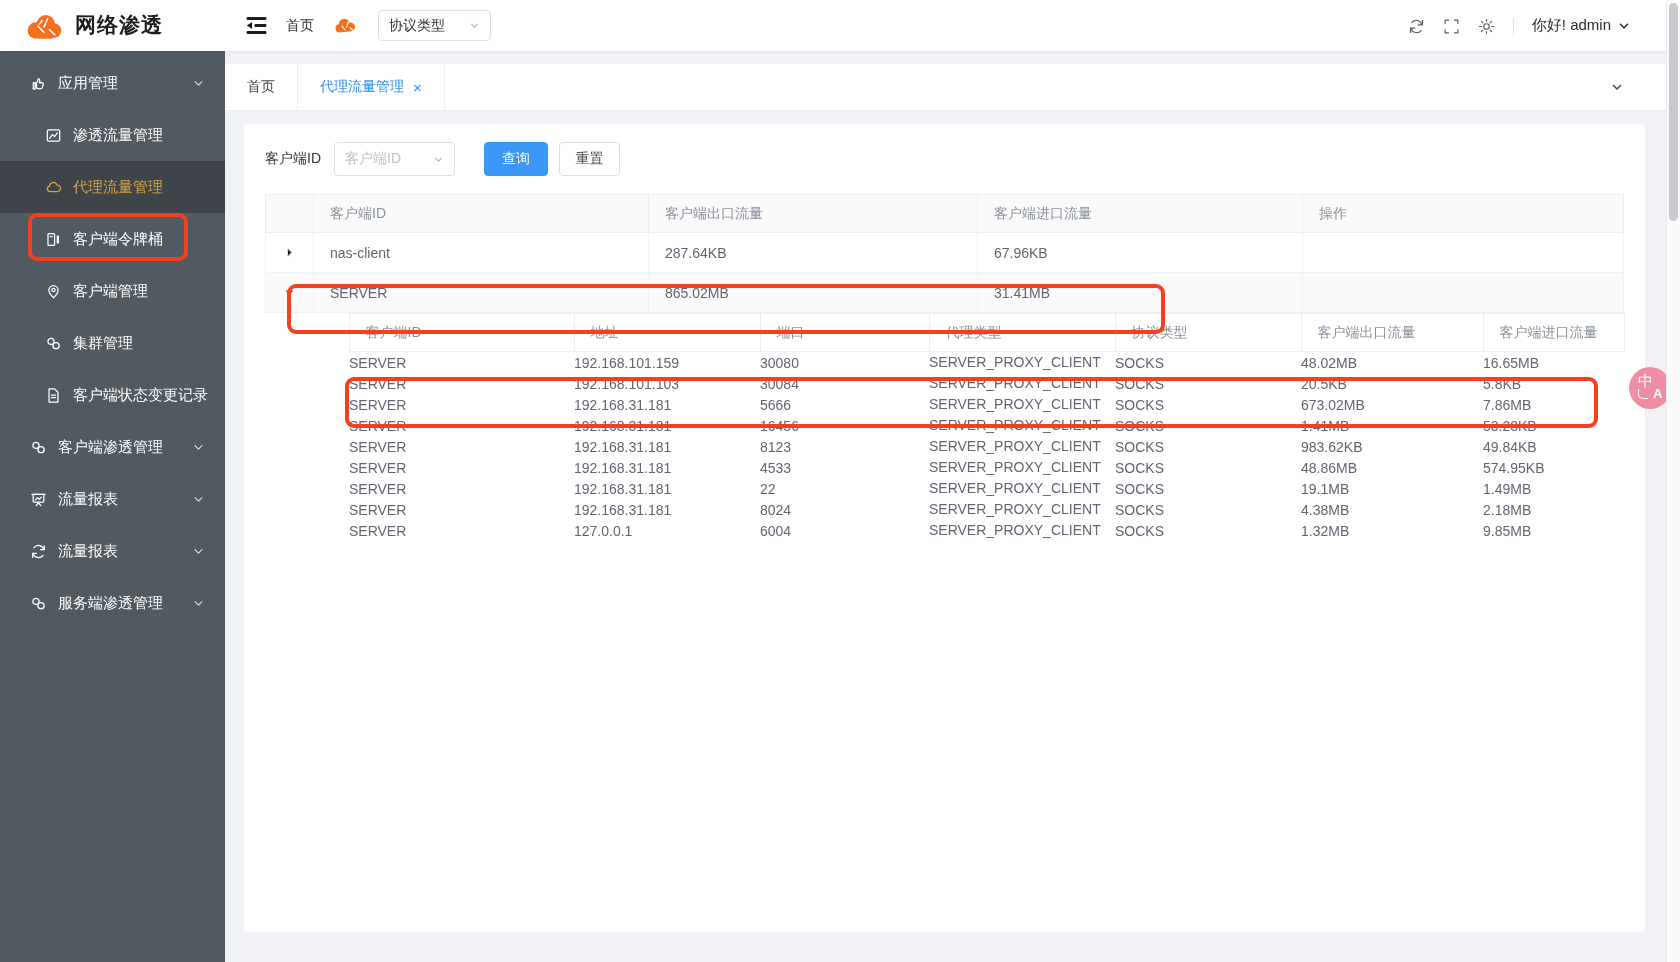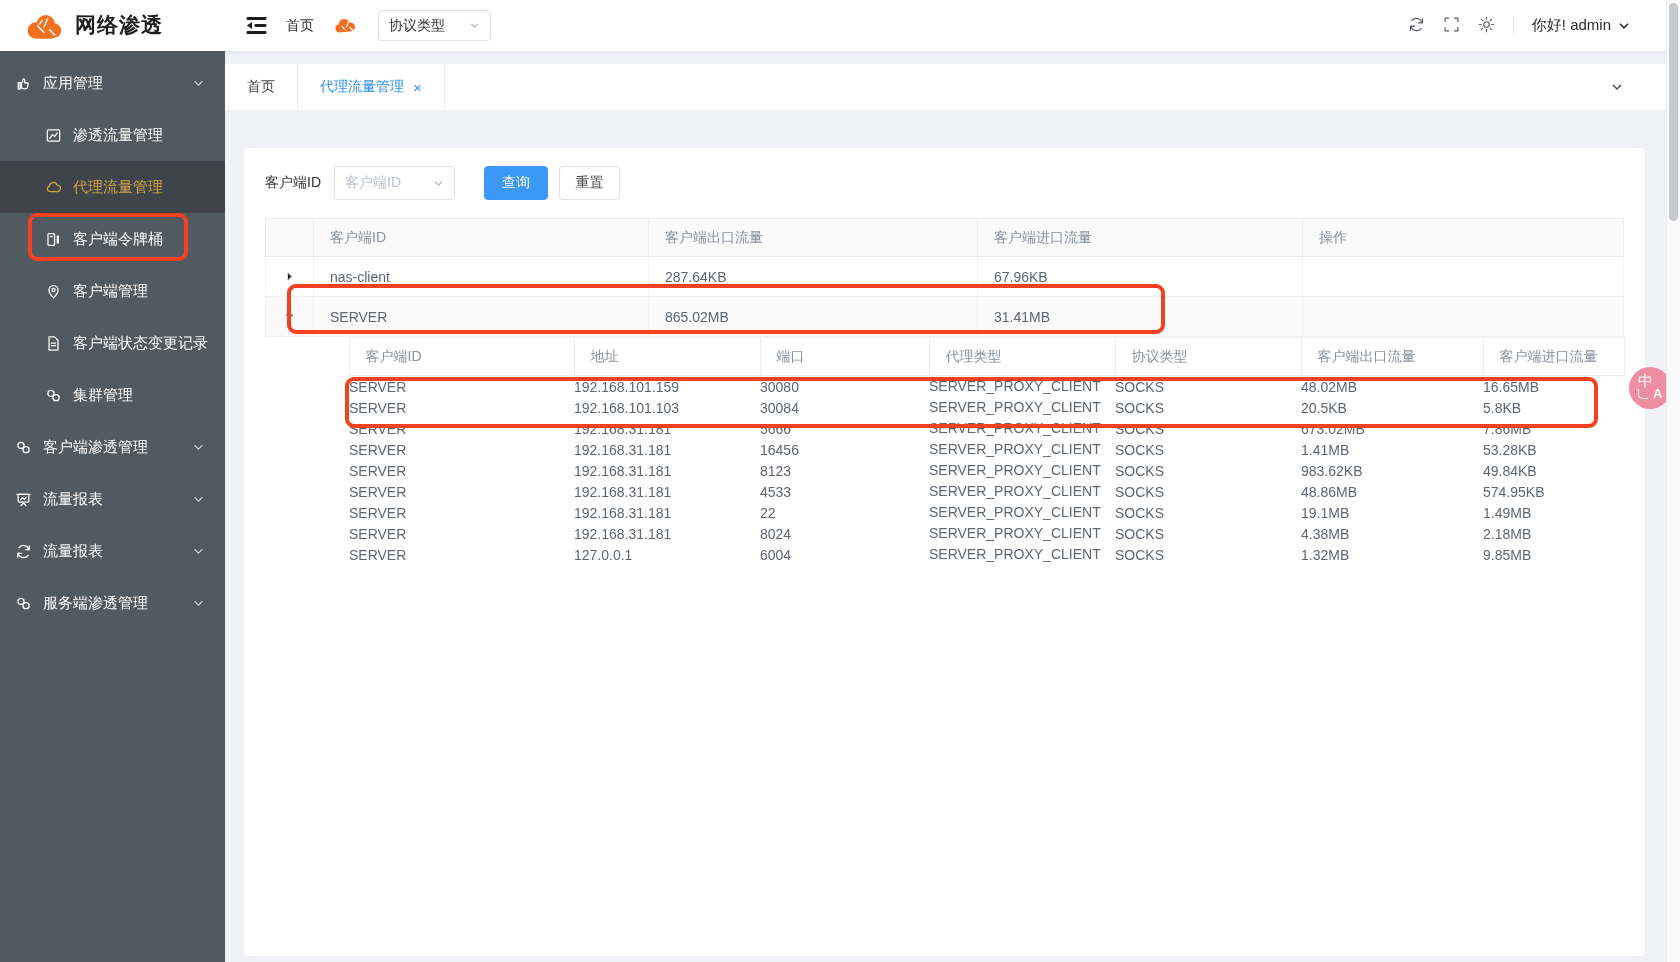--- a/index.html
+++ b/index.html
@@ -21,49 +21,49 @@
   .logo-area svg{width:40px;height:30px;}
   .app-title{font-size:21px;font-weight:bold;color:#1d1d1d;letter-spacing:1px;white-space:nowrap;}
   .topbar{flex:1;display:flex;align-items:center;gap:19px;padding-left:21px;}
   .menu-fold{color:#1c1c1c;cursor:pointer;}
   .menu-fold svg{width:21px;height:19px;fill:#1c1c1c;stroke:none;}
   .breadcrumb{font-size:14px;color:#333;cursor:pointer;}
   .bc-cloud svg{width:26px;height:17px;}
   .region-select{width:113px;height:31px;border:1px solid #dcdfe6;border-radius:4px;box-sizing:border-box;
       display:flex;align-items:center;justify-content:space-between;padding:0 10px;font-size:14px;color:#333;cursor:pointer;background:#fff;}
   .region-select .chev svg{width:11px;height:11px;stroke:#b0b4bb;stroke-width:1.4;}
-  .topbar-right{margin-left:auto;display:flex;align-items:flex-start;gap:18px;padding-right:36px;}
+  .topbar-right{margin-left:auto;display:flex;align-items:flex-end;gap:18px;padding-right:36px;}
   .tool-ic{color:#5a5e66;cursor:pointer;}
   .tool-ic svg{width:17px;height:17px;stroke-width:1.1;}
   .vdiv{width:1px;height:17px;background:#e3e3e3;}
   .greeting{display:flex;align-items:center;gap:7px;font-size:15px;color:#2b2b2b;cursor:pointer;}
   .greeting .chev svg{width:12px;height:12px;stroke:#333;stroke-width:1.6;}
 
   
   .sidebar{position:absolute;left:0;top:51px;width:225px;height:911px;background:#525a61;padding-top:6px;box-sizing:border-box;z-index:5;}
   .side-item{height:52px;display:flex;align-items:center;gap:11px;color:#fdfdfd;font-size:15px;cursor:pointer;}
-  .side-item.top{padding-left:15px;}
+  .side-item.top{padding-left:30px;}
   .side-item.sub{padding-left:45px;}
   .side-item .chev{margin-left:auto;margin-right:21px;}
   .side-item .chev svg{width:11px;height:11px;stroke:#d6d9dc;stroke-width:1.3;}
   .side-item.active{background:#3e444a;color:#d2a440;}
   .side-item .lbl{white-space:nowrap;}
 
   
   .tabstrip{position:absolute;left:225px;top:64px;width:1441px;height:47px;background:#fff;border-bottom:1px solid #ececec;
             box-sizing:border-box;display:flex;z-index:4;}
   .tab{padding:0 22px;display:flex;align-items:center;justify-content:center;gap:9px;font-size:14px;color:#444;
        border-right:1px solid #eeeeee;background:#fff;cursor:pointer;white-space:nowrap;}
   .tab.active{color:#2f8ff5;}
   .tab .close{font-size:15px;line-height:1;cursor:pointer;}
   .tab-chevron{margin-left:auto;align-self:center;margin-right:42px;color:#4a4a4a;cursor:pointer;}
   .tab-chevron svg{width:14px;height:14px;stroke:#4a4a4a;stroke-width:1.5;}
 
   
-  .card{position:absolute;left:244px;top:148px;width:1401px;height:808px;background:#fff;border-radius:4px;overflow:hidden;z-index:3;}
+  .card{position:absolute;left:244px;top:124px;width:1401px;height:808px;background:#fff;border-radius:4px;overflow:hidden;z-index:3;}
   .search-row{display:flex;align-items:center;height:70px;padding:0 21px;}
   .search-label{font-size:14px;color:#333;margin-right:13px;}
   .client-select{width:121px;height:34px;border:1px solid #dcdfe6;border-radius:4px;box-sizing:border-box;background:#fff;
       display:flex;align-items:center;justify-content:space-between;padding:0 10px;font-size:14px;color:#bcc2cb;cursor:pointer;}
   .client-select .chev svg{width:11px;height:11px;stroke:#b0b4bb;stroke-width:1.4;}
   .btn{height:34px;border-radius:4px;font-size:14px;font-family:inherit;cursor:pointer;box-sizing:border-box;}
   .btn-primary{width:64px;background:#3b98f7;color:#fff;border:1px solid #3b98f7;margin-left:29px;}
   .btn-default{width:61px;background:#fff;color:#4a4a4a;border:1px solid #dcdfe6;margin-left:11px;}
 
   .table-wrap{padding:0 21px;}
@@ -218,34 +218,34 @@
         <svg viewBox="0 0 16 16">
           <path d="M8 13.9S12.3 10 12.3 6.7a4.3 4.3 0 1 0-8.6 0C3.7 10 8 13.9 8 13.9z"></path>
           <circle cx="8" cy="6.6" r="1.5"></circle>
         </svg>
       </span>
       <span class="lbl">客户端管理</span>
     </div>
     <div class="side-item sub">
       <span class="icn">
         <svg viewBox="0 0 16 16">
+          <circle cx="5.6" cy="6" r="2.9"></circle>
+          <circle cx="10.4" cy="10" r="2.9"></circle>
+        </svg>
+      </span>
+      <span class="lbl">集群管理</span>
+    </div>
+    <div class="side-item sub">
+      <span class="icn">
+        <svg viewBox="0 0 16 16">
           <path d="M3.8 1.8H9l3.2 3.2v9.2H3.8z"></path>
           <path d="M6 7.6h4M6 10.1h4"></path>
         </svg>
       </span>
       <span class="lbl">客户端状态变更记录</span>
-    </div>
-    <div class="side-item sub">
-      <span class="icn">
-        <svg viewBox="0 0 16 16">
-          <circle cx="5.6" cy="6" r="2.9"></circle>
-          <circle cx="10.4" cy="10" r="2.9"></circle>
-        </svg>
-      </span>
-      <span class="lbl">集群管理</span>
     </div>
     <div class="side-item top">
       <span class="icn">
         <svg viewBox="0 0 16 16">
           <circle cx="5.6" cy="6" r="2.9"></circle>
           <circle cx="10.4" cy="10" r="2.9"></circle>
         </svg>
       </span>
       <span class="lbl">客户端渗透管理</span>
       <span class="icn chev">

